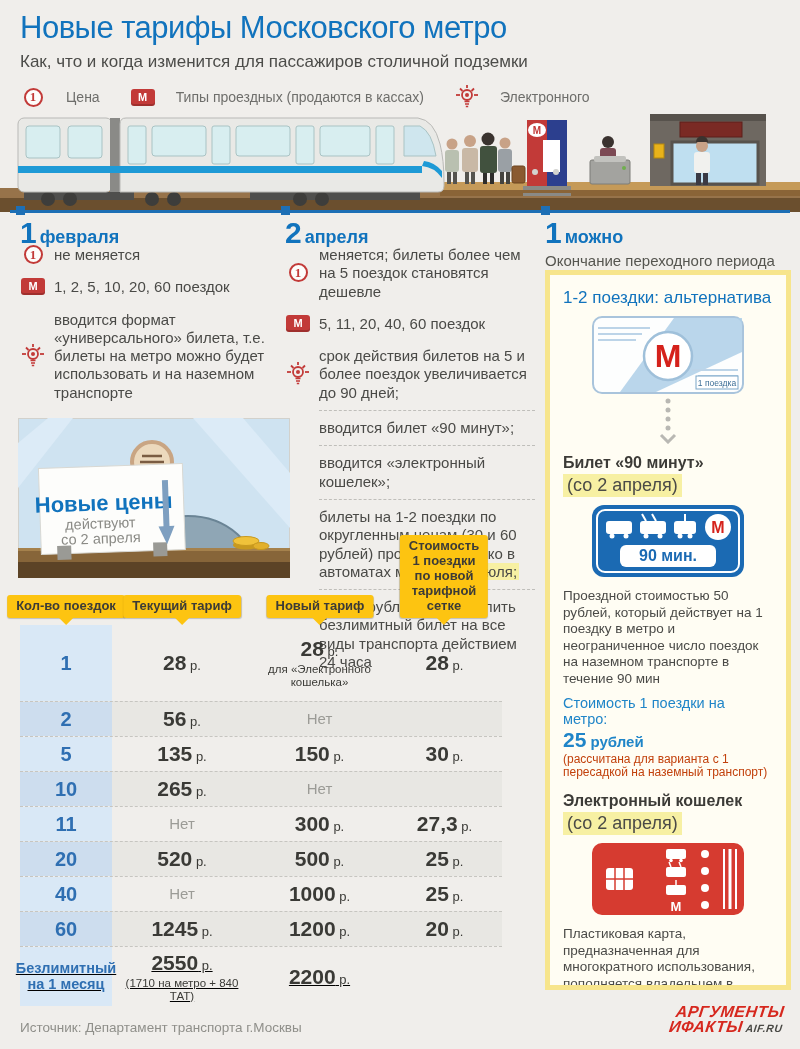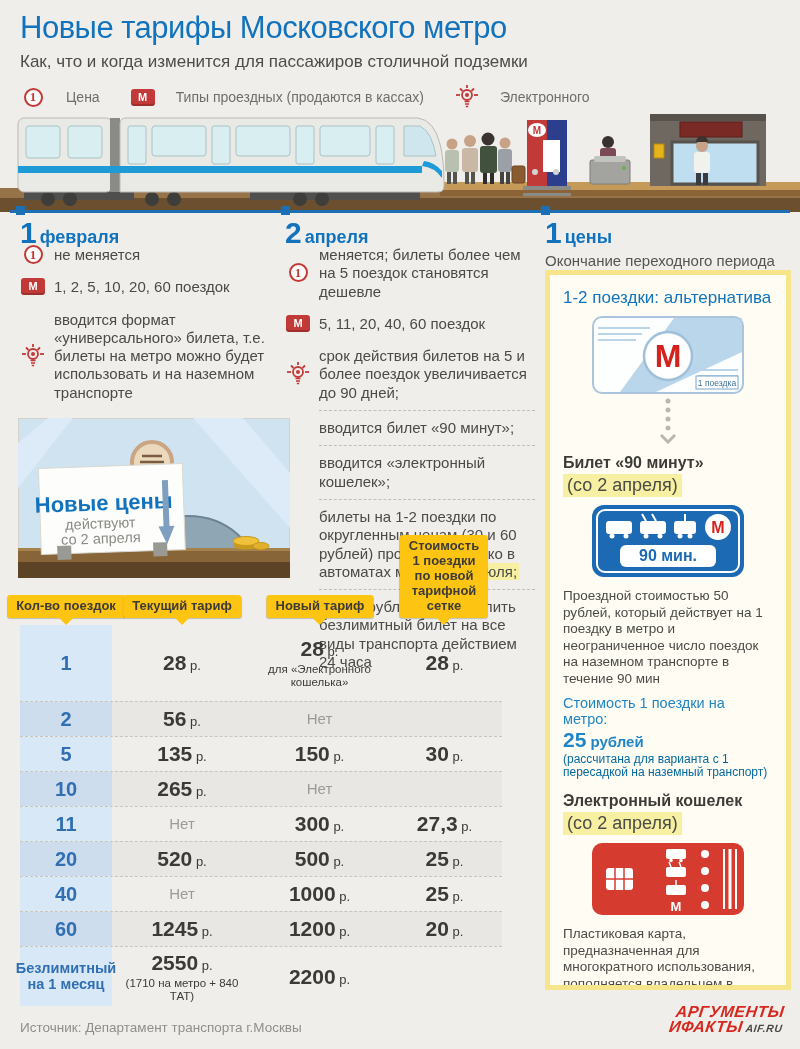--- a/index.html
+++ b/index.html
@@ -38,41 +38,41 @@
   .newprices{position:absolute;left:18px;top:418px;}
 
   .table{position:absolute;left:20px;top:583px;width:482px;}
   .tags{position:relative;height:42px;}
   .tag{position:absolute;bottom:7px;transform:translateX(-50%);background:#fdc411;color:#3c3b37;font-weight:bold;font-size:13px;line-height:1.15;text-align:center;padding:4px 9px;border-radius:3px;white-space:pre-line;box-shadow:0 1px 1px rgba(0,0,0,.2);}
   .tag::after{content:"";position:absolute;left:50%;bottom:-7px;transform:translateX(-50%);border:7px solid transparent;border-top:7px solid #fdc411;border-bottom:0;}
   .trow{display:grid;grid-template-columns:92px 140px 135px 115px;align-items:center;min-height:34px;}
   .trow + .trow{border-top:1px dashed #c6c5c0;}
   .trow.even{background:#e8e7e3;}
   .trow.tall{min-height:76px;}
-  .trow.last{min-height:56px;}
+  .trow.last{min-height:56px;text-decoration:underline;}
   .tripcell{align-self:stretch;display:flex;align-items:center;justify-content:center;background:#d9e8f6;color:#2f6fb2;font-weight:bold;font-size:20px;text-align:center;line-height:1.1;}
   .trow.even .tripcell{background:#cdddee;}
   .tripcell.wide{font-size:14.5px;padding:4px 2px;}
   .c{text-align:center;padding:4px 2px;}
   .num{font-size:21px;font-weight:bold;color:#3a3a36;}
   .cur{font-size:13px;color:#3a3a36;}
   .no{font-size:15px;color:#9b9b96;}
   .note{font-size:11.5px;color:#3a3a36;line-height:1.1;margin-top:2px;}
 
   .sidebar{position:absolute;left:545px;top:270px;width:246px;height:720px;box-sizing:border-box;background:#fffdf3;border:5px solid #f7e58c;padding:10px 13px;overflow:hidden;}
   .sb-head{font-size:17px;font-weight:normal;color:#1173bd;margin:3px 0 8px;}
   .center{text-align:center;}
   .sb-title{font-size:16px;font-weight:bold;color:#3c3b37;margin-top:6px;}
   .hl-date{display:inline-block;background:#f7f0a3;font-size:18px;color:#4a4a47;padding:1px 4px;margin-top:2px;}
   .badge-wrap{text-align:center;margin-top:8px;}
   .sb-desc{font-size:13.5px;color:#4a4a47;line-height:1.23;margin:7px 0 0;}
   .sb-price-label{font-size:14.5px;color:#1f85c8;margin-top:7px;}
   .sb-price{color:#1f85c8;font-weight:bold;font-size:15px;margin-top:1px;}
   .sb-price .big{font-size:21px;}
-  .sb-price-note{font-size:12px;color:#0369a1;line-height:1.15;margin-top:1px;}
+  .sb-price-note{font-size:12px;color:#c2410c;line-height:1.15;margin-top:1px;}
   .mt{margin-top:12px;}
 
   .source{position:absolute;left:20px;top:1020px;font-size:13.5px;color:#8f8f8a;}
   .logo{position:absolute;right:16px;top:1004px;text-align:right;transform:skewX(-7deg);line-height:0.95;}
   .logo .l1,.logo .l2{display:block;color:#d6281e;font-weight:bold;font-style:italic;font-size:16px;letter-spacing:0.5px;}
   .logo .lsuf{color:#4a4a46;font-size:10.5px;font-weight:bold;font-style:italic;margin-left:3px;}
 </style>
 </head>
 <body>
 
@@ -197,21 +197,21 @@
     </g>
   </svg>
 
   <div class="tl-line"></div>
   <div class="tl-dot" style="left:16px"></div>
   <div class="tl-dot" style="left:281px"></div>
   <div class="tl-dot" style="left:541px"></div>
 
   <div class="dhead" style="left:20px"><span class="dday">1</span><span class="dmon">февраля</span></div>
   <div class="dhead" style="left:285px"><span class="dday">2</span><span class="dmon">апреля</span></div>
-  <div class="dhead" style="left:545px"><span class="dday">1</span><span class="dmon">цены</span></div>
+  <div class="dhead" style="left:545px"><span class="dday">1</span><span class="dmon">можно</span></div>
   <div class="jul-note">Окончание переходного периода</div>
 
   <div class="col" id="col-feb" style="left:20px">
       <div class="item">
         <span class="ic">
           <span class="ic-price">1</span>
         </span>
         <div class="txt">не меняется</div>
       </div>
       <div class="item">

